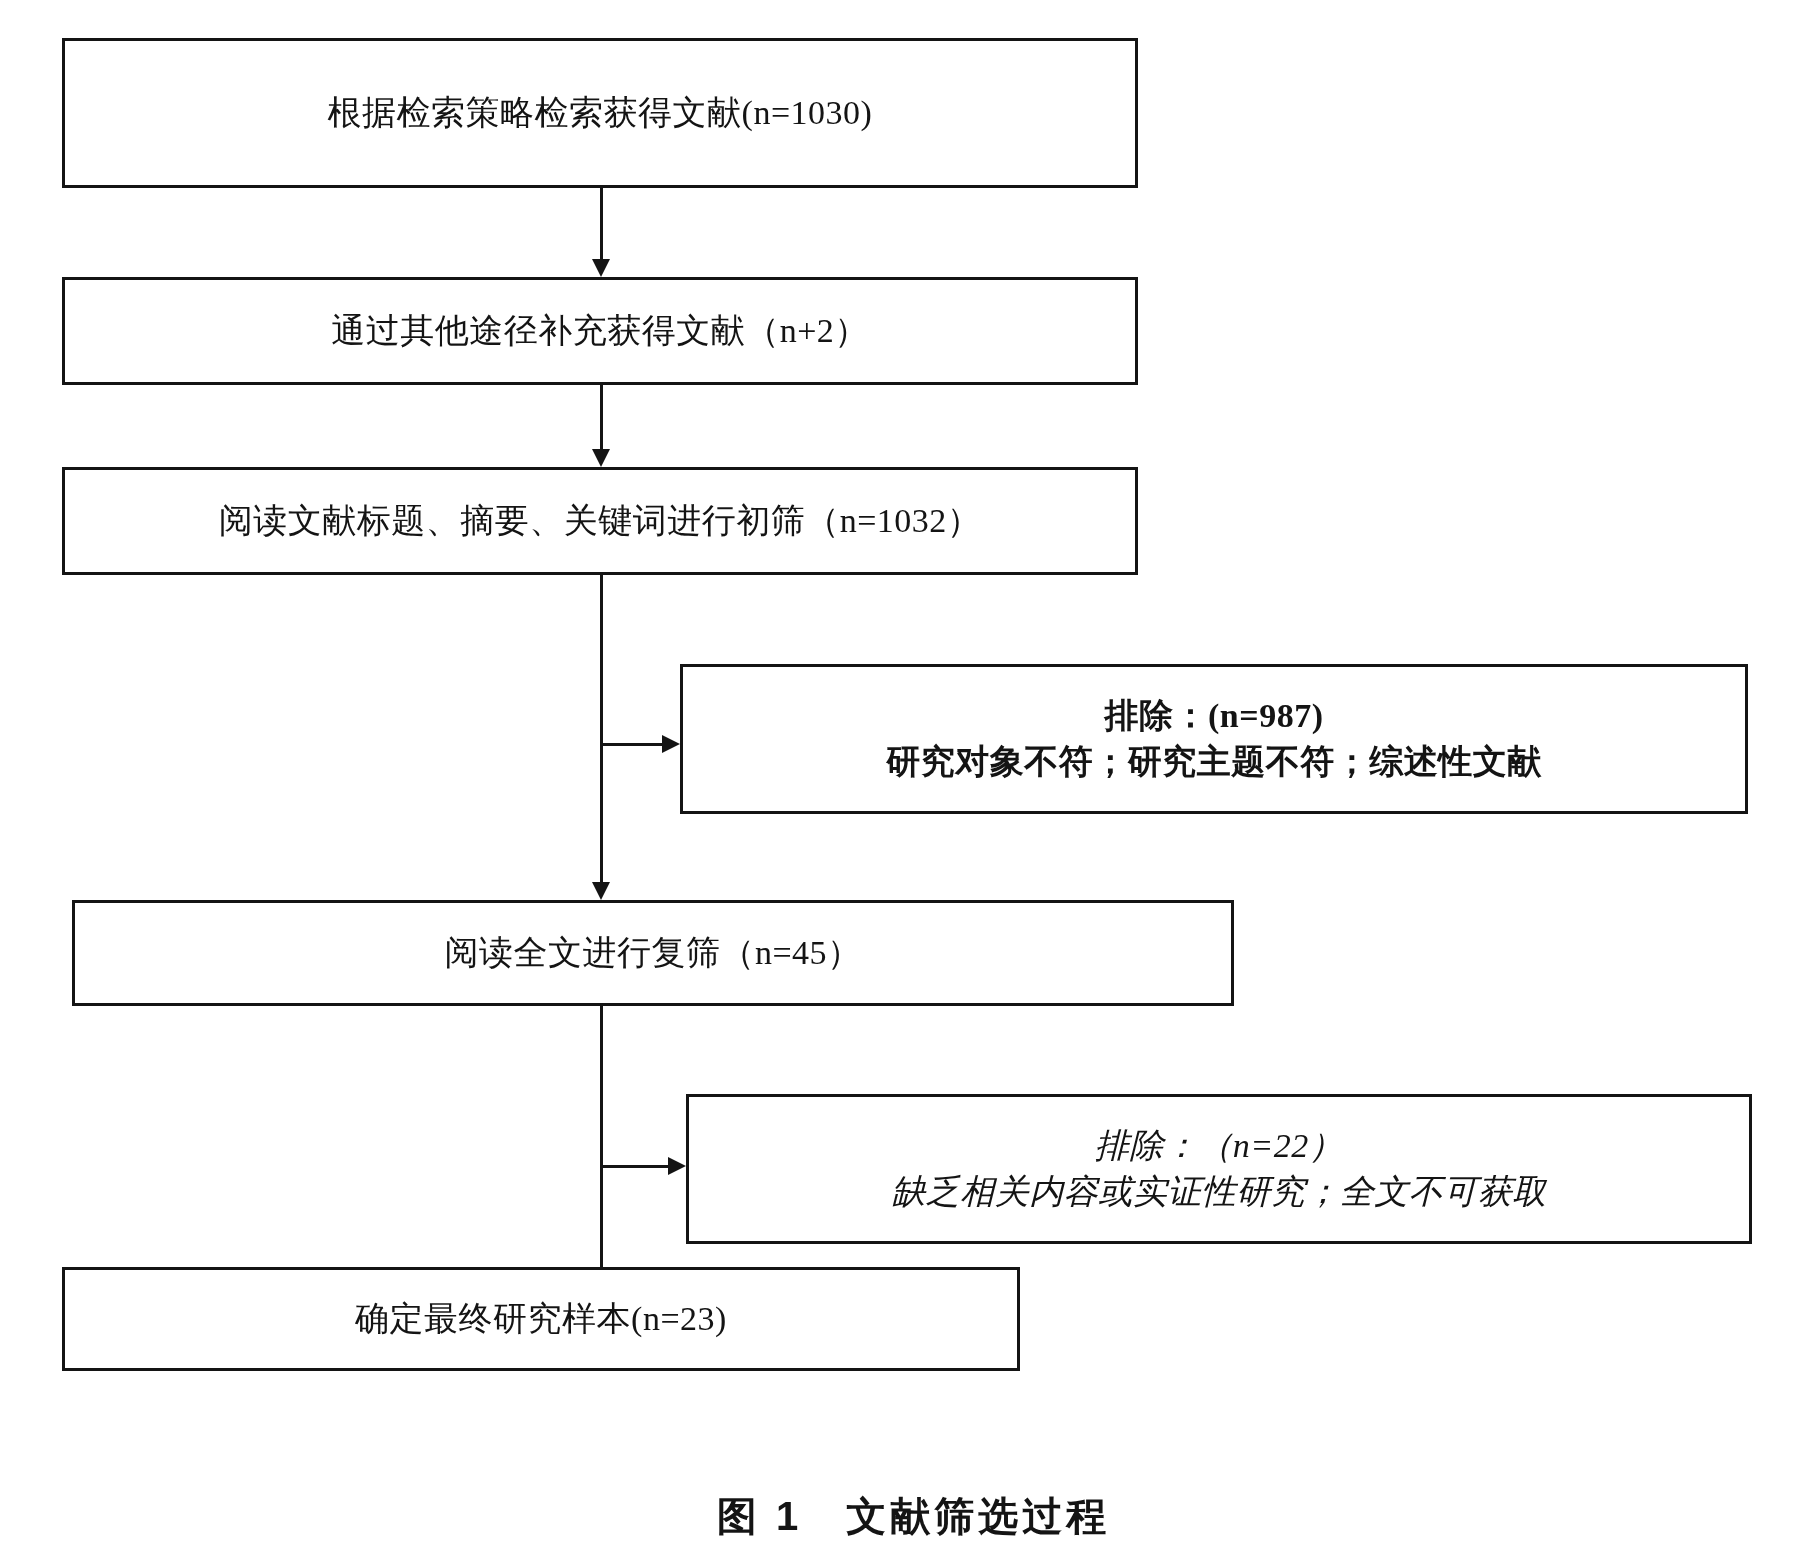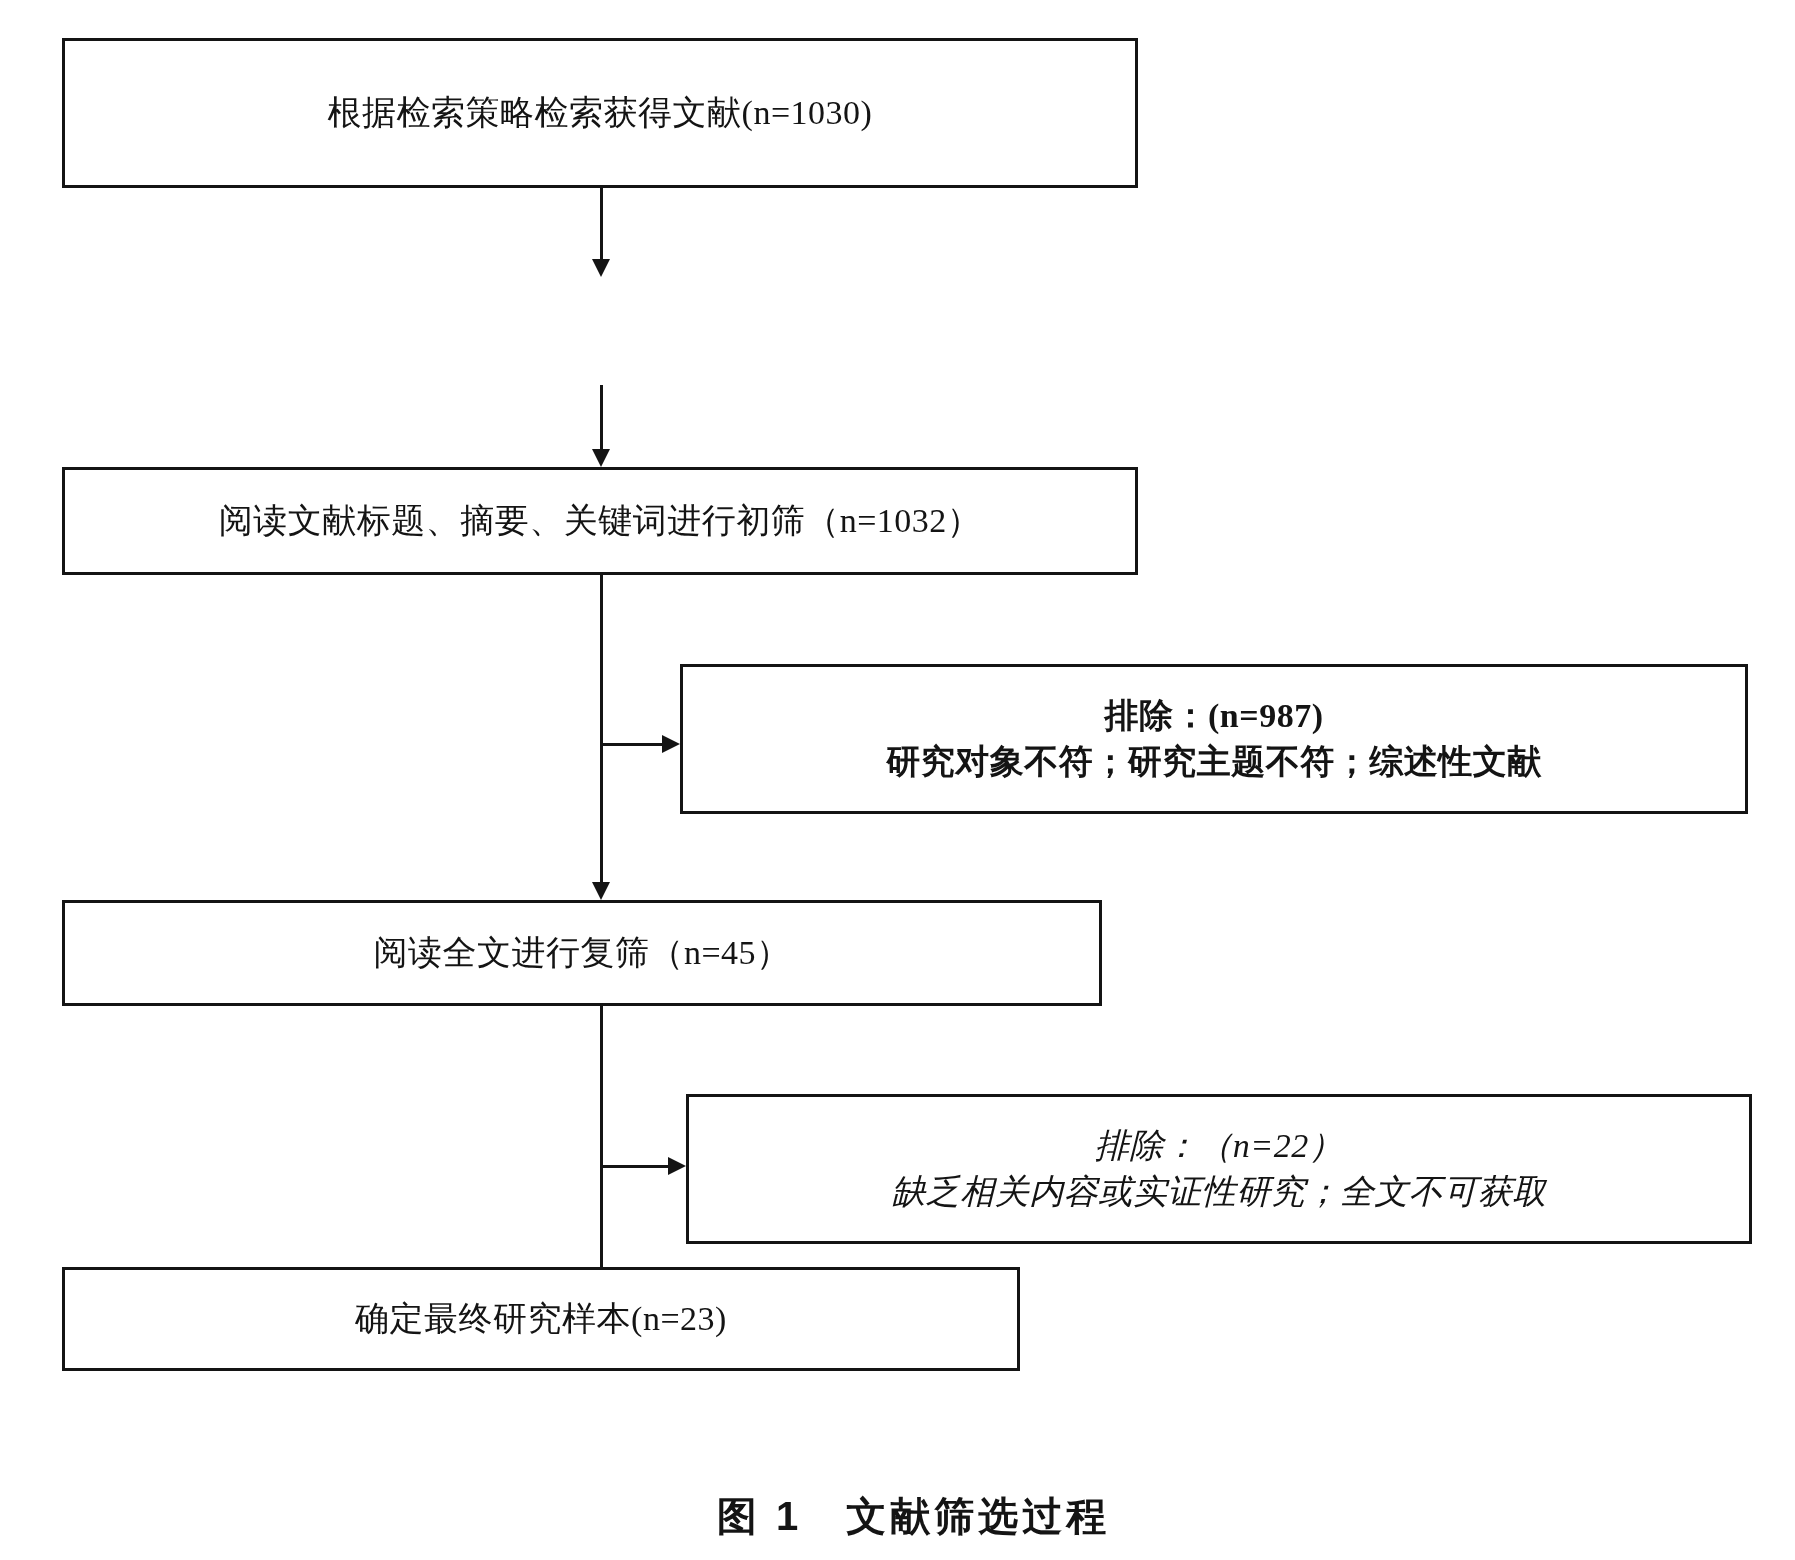--- a/index.html
+++ b/index.html
@@ -23,21 +23,21 @@
     text-align: center;
     font-size: 34px;
     line-height: 46px;
     letter-spacing: 0.5px;
     box-sizing: border-box;
   }
   #box-search            { left: 62px;  top: 38px;   width: 1076px; height: 150px; }
   #box-supplement        { left: 62px;  top: 277px;  width: 1076px; height: 108px; }
   #box-initial-screen    { left: 62px;  top: 467px;  width: 1076px; height: 108px; }
   #box-exclude-initial   { left: 680px; top: 664px;  width: 1068px; height: 150px; font-weight: bold; }
-  #box-fulltext-screen   { left: 62px;  top: 900px;  width: 1040px; height: 106px; }
+  #box-fulltext-screen   { left: 72px;  top: 900px;  width: 1162px; height: 106px; }
   #box-exclude-fulltext  { left: 686px; top: 1094px; width: 1066px; height: 150px; font-style: italic; }
   #box-final-sample      { left: 62px;  top: 1267px; width: 958px; height: 104px; }
 
   .vline { position: absolute; width: 3px; background: #141414; }
   .hline { position: absolute; height: 3px; background: #141414; }
   .arrow-down {
     position: absolute; width: 0; height: 0;
     border-left: 9px solid transparent;
     border-right: 9px solid transparent;
     border-top: 18px solid #141414;
@@ -79,20 +79,23 @@
 
 <div id="stage">
 
   <div class="box" id="box-search">
     <div>根据检索策略检索获得文献(n=1030)</div>
   </div>
 
   <div class="vline" id="v1"></div>
   <div class="arrow-down" id="a1"></div>
 
+  <div class="box" id="box-supplement">
+    <div>通过其他途径补充获得文献（n+2）</div>
+  </div>
 
   <div class="vline" id="v2"></div>
   <div class="arrow-down" id="a2"></div>
 
   <div class="box" id="box-initial-screen">
     <div>阅读文献标题、摘要、关键词进行初筛（n=1032）</div>
   </div>
 
   <div class="vline" id="v3"></div>
   <div class="arrow-down" id="a3"></div>

